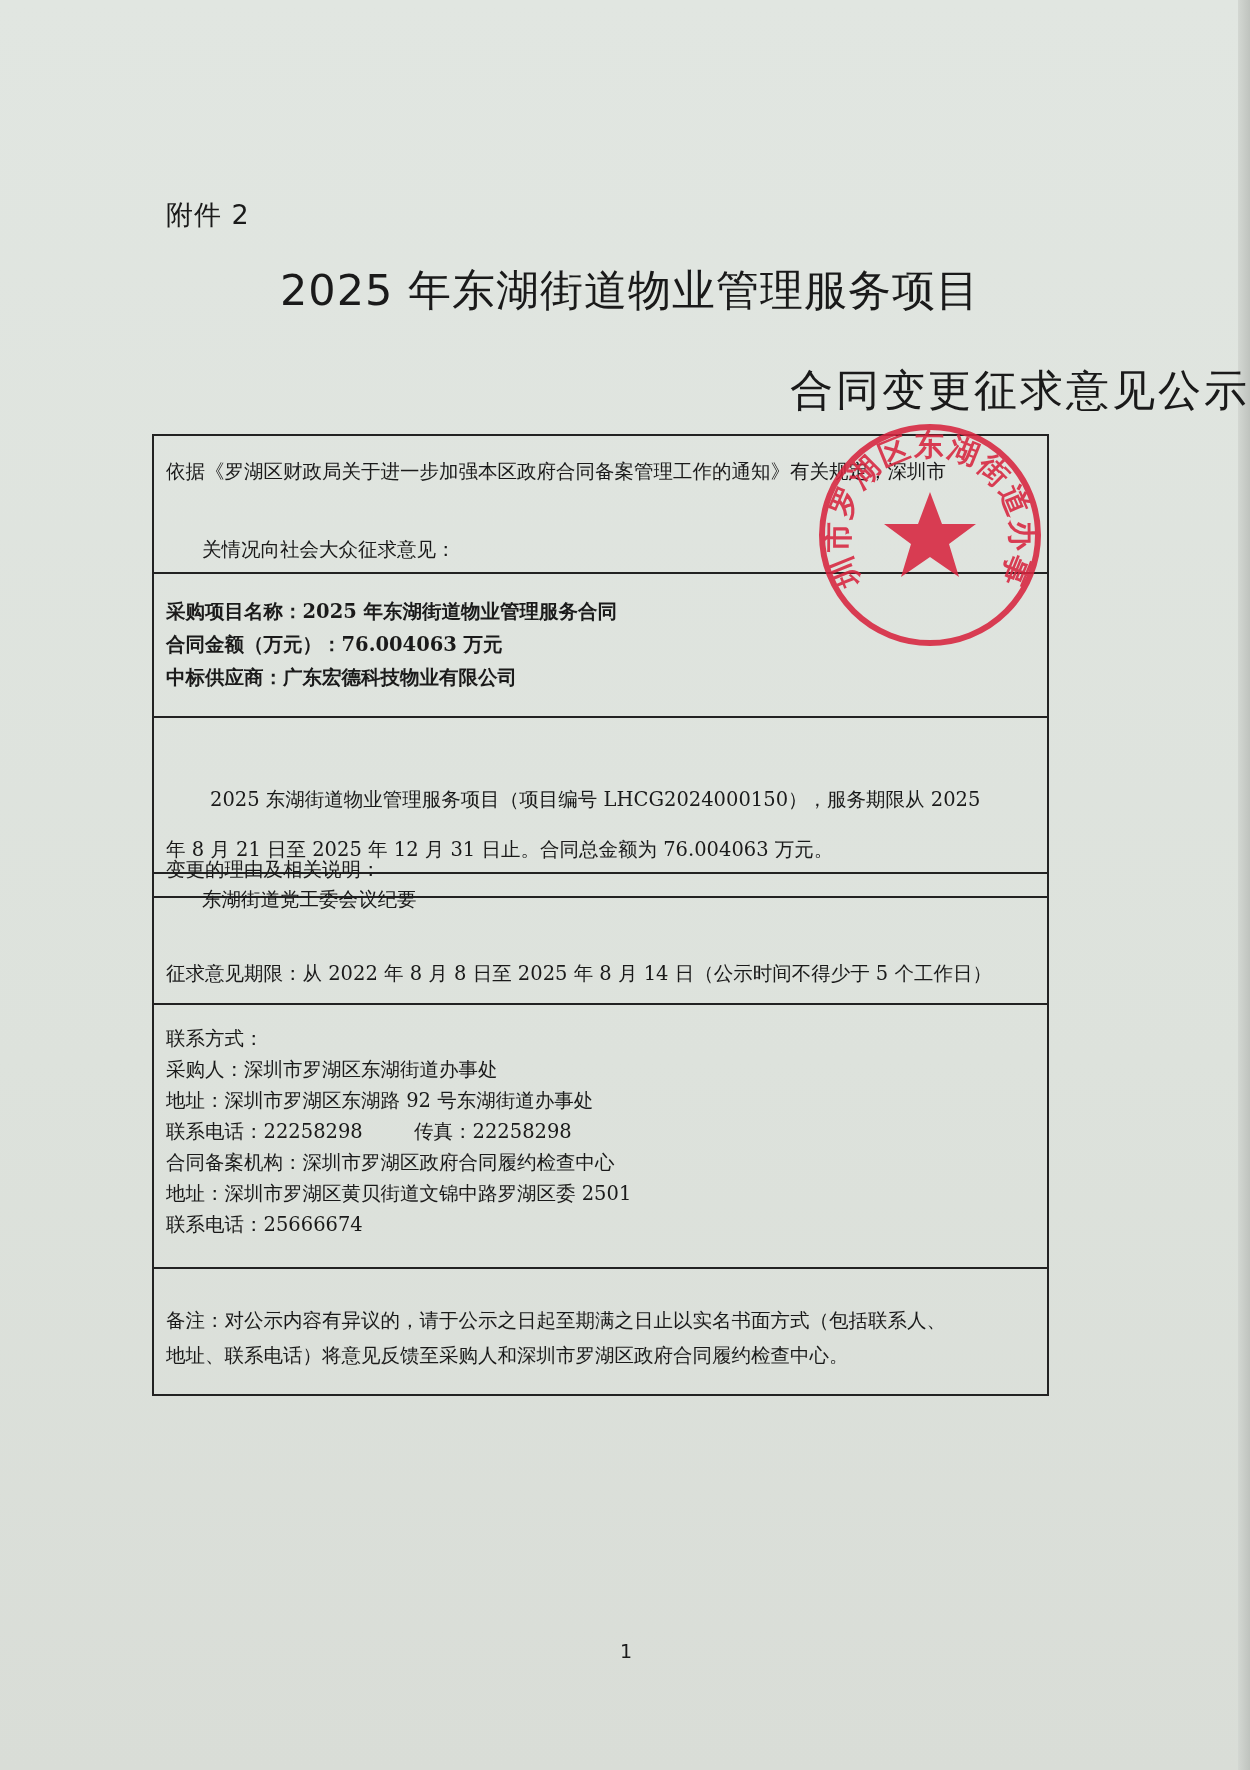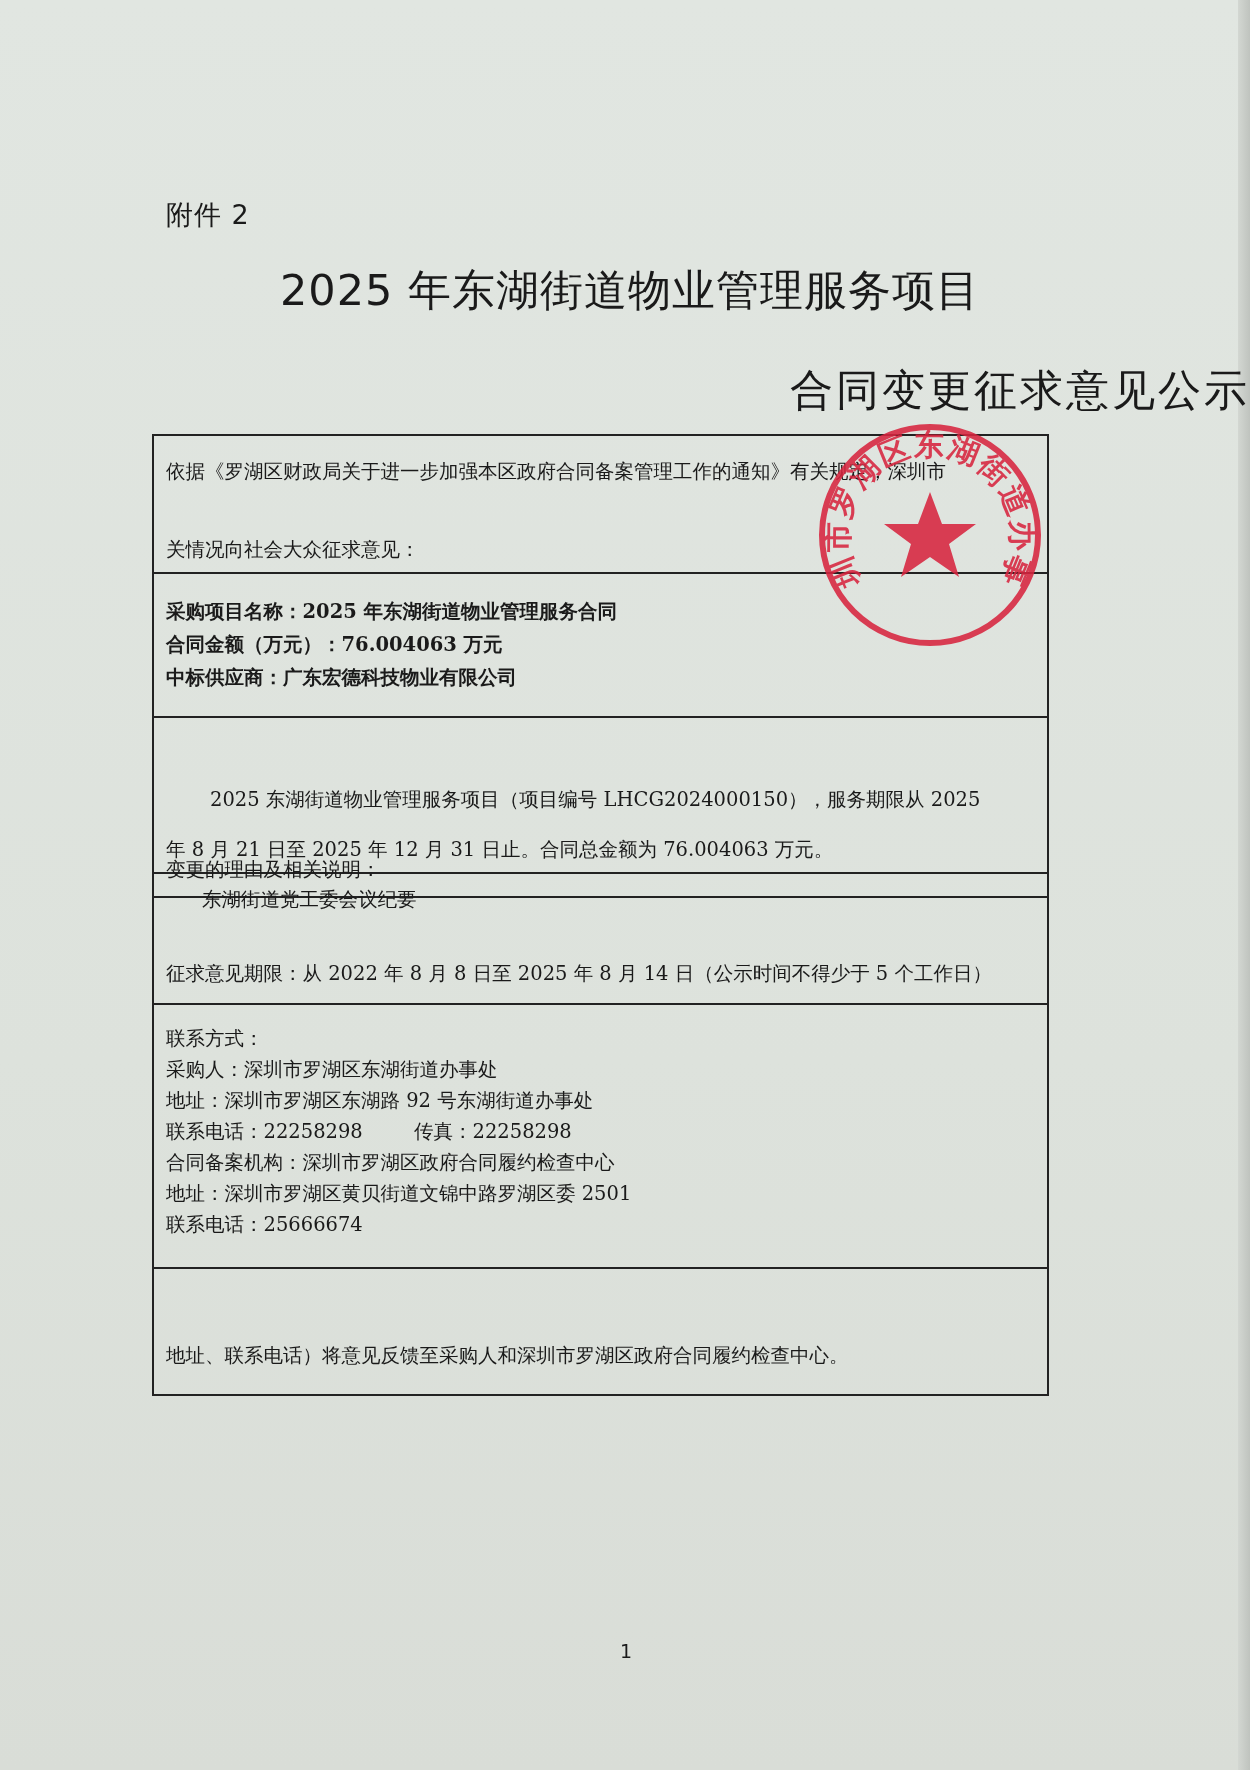--- a/index.html
+++ b/index.html
@@ -66,21 +66,21 @@
 <div class="edge-shadow"></div>
 
 <div class="attachment">附件 2</div>
 <h1 class="title1">2025 年东湖街道物业管理服务项目</h1>
 <h1 class="title2">合同变更征求意见公示</h1>
 
 <div class="notice-table">
 
   <div class="row" style="top:0; height:138px;">
     <div class="line" style="top:22px;">依据《罗湖区财政局关于进一步加强本区政府合同备案管理工作的通知》有关规定，深圳市</div>
-    <div class="line" style="top:100px;">关情况向社会大众征求意见：</div>
+    <div class="line" style="top:100px;margin-left:36px;">关情况向社会大众征求意见：</div>
   </div>
 
   <div class="row" style="top:132px; height:150px;font-weight:bold;">
     <div class="line" style="top:30px;">采购项目名称：2025 年东湖街道物业管理服务合同</div>
     <div class="line" style="top:63px;text-align:right;">合同金额（万元）：76.004063 万元</div>
     <div class="line" style="top:96px;">中标供应商：广东宏德科技物业有限公司</div>
   </div>
 
   <div class="row" style="top:282px; height:156px;">
     <div class="line" style="top:68px; left:56px;">2025 东湖街道物业管理服务项目（项目编号 LHCG2024000150），服务期限从 2025</div>
@@ -101,20 +101,21 @@
     <div class="line" style="top:51px;">采购人：深圳市罗湖区东湖街道办事处</div>
     <div class="line" style="top:82px;">地址：深圳市罗湖区东湖路 92 号东湖街道办事处</div>
     <div class="line" style="top:113px;">联系电话：22258298</div>
     <div class="line" style="top:113px; left:260px;">传真：22258298</div>
     <div class="line" style="top:144px;">合同备案机构：深圳市罗湖区政府合同履约检查中心</div>
     <div class="line" style="top:175px;">地址：深圳市罗湖区黄贝街道文锦中路罗湖区委 2501</div>
     <div class="line" style="top:206px;">联系电话：25666674</div>
   </div>
 
   <div class="row" style="top:833px; height:125px;">
+    <div class="line" style="top:38px;">备注：对公示内容有异议的，请于公示之日起至期满之日止以实名书面方式（包括联系人、</div>
     <div class="line" style="top:73px;">地址、联系电话）将意见反馈至采购人和深圳市罗湖区政府合同履约检查中心。</div>
   </div>
 </div>
 
 <svg class="stamp" viewBox="0 0 230 230">
   <defs>
     <path id="sealArc" d="M 40 150 A 82 82 0 1 1 190 150"></path>
   </defs>
   <circle cx="115" cy="115" r="108" fill="none" stroke="#d8253f" stroke-width="6"></circle>
   <text font-size="30" fill="#d8253f" font-family="DejaVu Sans, sans-serif" font-weight="bold" letter-spacing="2">

